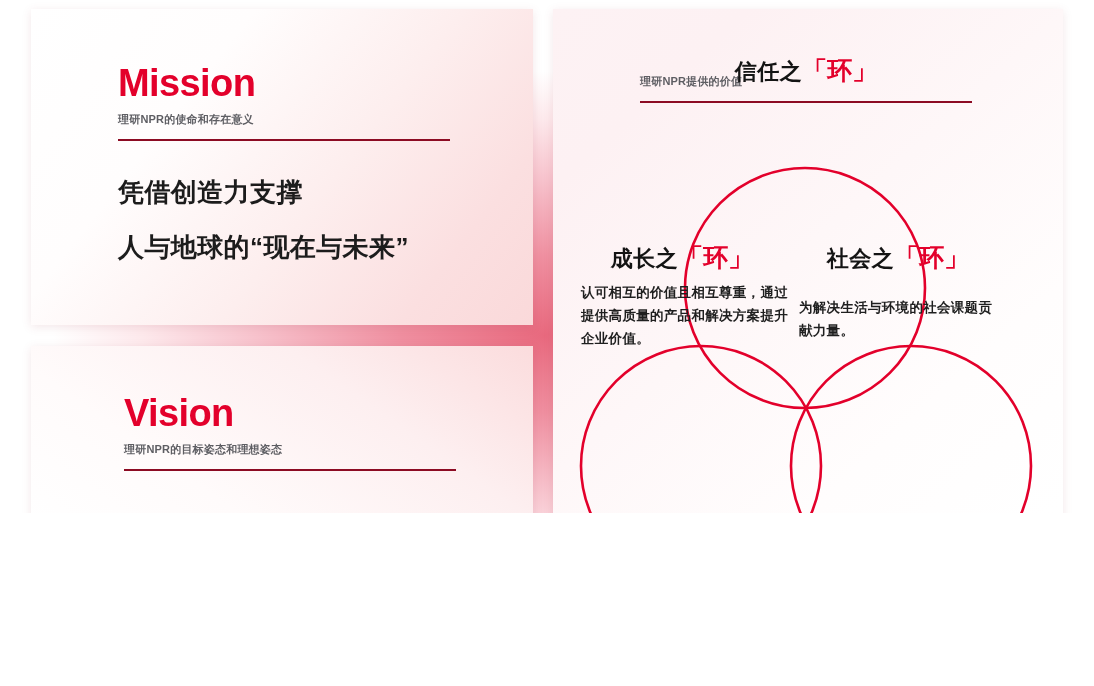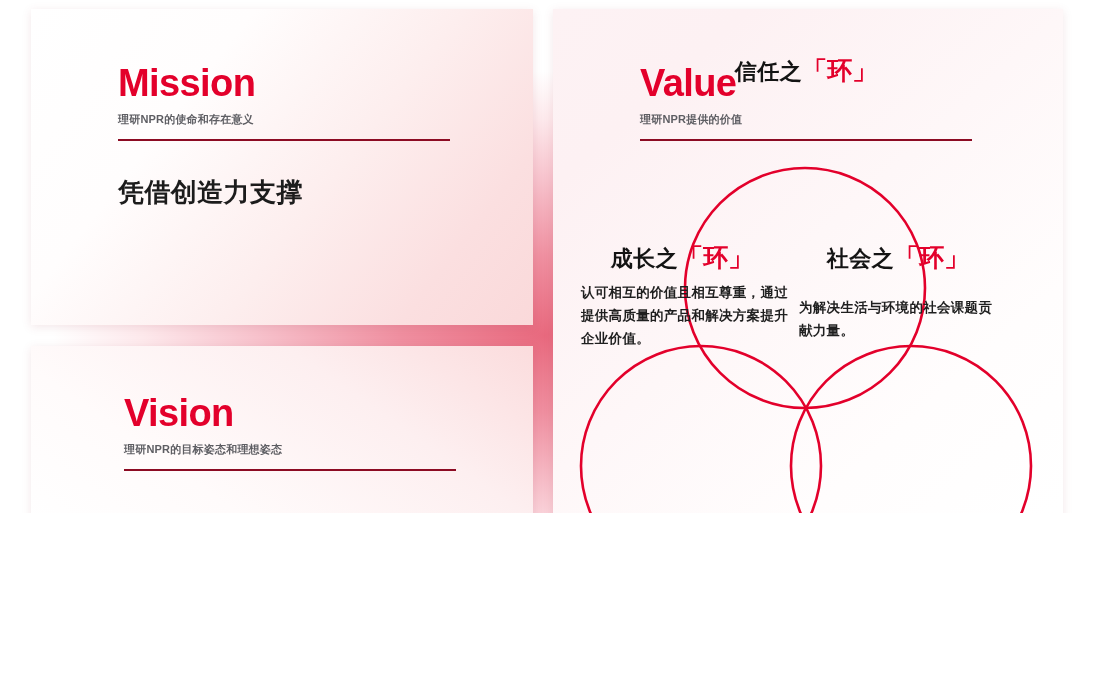--- a/index.html
+++ b/index.html
@@ -166,35 +166,35 @@
   <div id="gutter-wash"></div>
 
   <section class="panel" id="panel-mission">
     <div class="head-wrap">
       <div class="head-en">Mission</div>
       <div class="head-cn">理研NPR的使命和存在意义</div>
       <div class="head-rule"></div>
     </div>
     <div class="stmt-list">
       <div class="stmt">凭借创造力支撑</div>
+      <div class="stmt">人与地球的“现在与未来”</div>
     </div>
   </section>
 
   <section class="panel" id="panel-vision">
     <div class="head-wrap">
       <div class="head-en">Vision</div>
       <div class="head-cn">理研NPR的目标姿态和理想姿态</div>
       <div class="head-rule"></div>
     </div>
 
   </section>
 
   <section class="panel" id="panel-value">
     <div class="head-wrap">
-      <div class="head-en">Value</div>
       <div class="head-cn">理研NPR提供的价值</div>
       <div class="head-rule"></div>
     </div>
 
     <div id="venn">
       <svg viewBox="0 0 510 653" xmlns="http://www.w3.org/2000/svg" aria-hidden="true">
         <circle id="c-trust" fill="none" cx="252" cy="279" r="120" stroke="#e3002b" stroke-width="2.6"></circle>
         <circle id="c-growth" fill="none" cx="148" cy="457" r="120" stroke="#e3002b" stroke-width="2.6"></circle>
         <circle id="c-social" fill="none" cx="358" cy="457" r="120" stroke="#e3002b" stroke-width="2.6"></circle>
       </svg>

